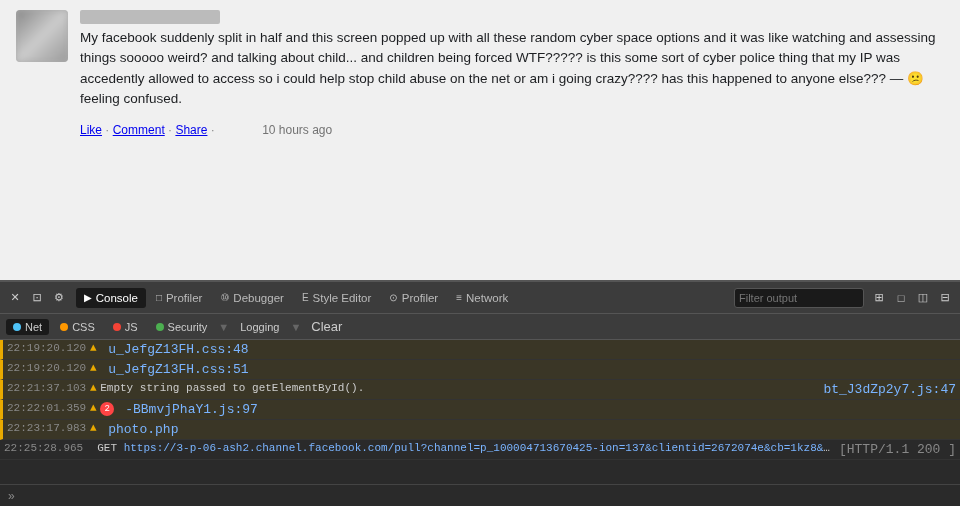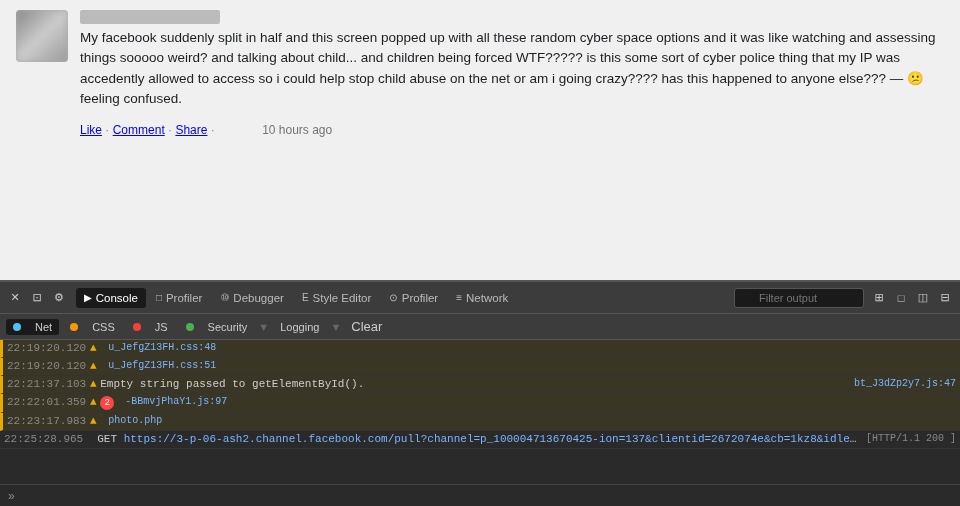--- a/index.html
+++ b/index.html
@@ -138,21 +138,21 @@
       align-items: center;
       gap: 6px;
     }
 
     .filter-input {
       background: #1a1a1a;
       border: 1px solid #555;
       border-radius: 3px;
       color: #ccc;
       font-size: 11px;
-      padding: 2px 24px;
+      padding: 2px 4px;
       width: 130px;
       height: 20px;
     }
 
     .toolbar-action-icons {
       display: flex;
       gap: 4px;
     }
 
     
@@ -163,21 +163,21 @@
       align-items: center;
       padding: 0 6px;
       gap: 4px;
       border-bottom: 1px solid #555;
       flex-shrink: 0;
     }
 
     .filter-btn {
       display: flex;
       align-items: center;
-      gap: 14px;
+      gap: 4px;
       padding: 2px 7px;
       border-radius: 3px;
       font-size: 11px;
       cursor: pointer;
       border: none;
       background: none;
       color: #ccc;
     }
 
     .filter-btn .dot {
@@ -260,21 +260,21 @@
 
     .log-msg a {
       color: #7ab4ff;
       text-decoration: none;
     }
 
     .log-source {
       color: #888;
       margin-left: 8px;
       flex-shrink: 0;
-      font-size: 10px;
+      font-size: 13px;
       white-space: nowrap;
     }
 
     .log-source.blue { color: #7ab4ff; }
 
     .badge-red {
       background: #f44;
       color: #fff;
       border-radius: 50%;
       width: 14px;

